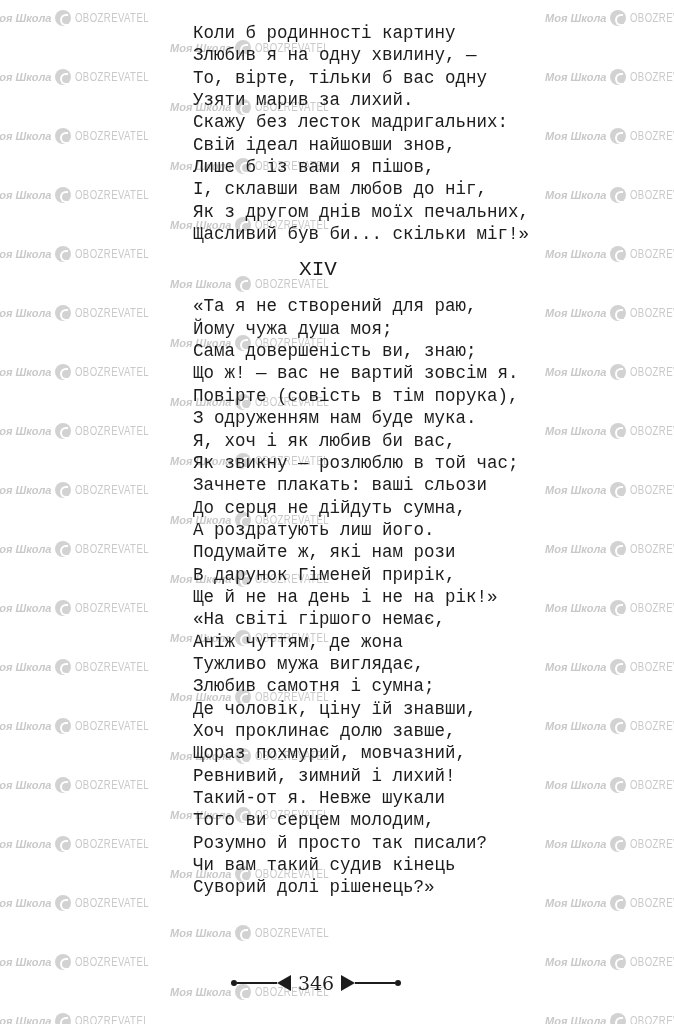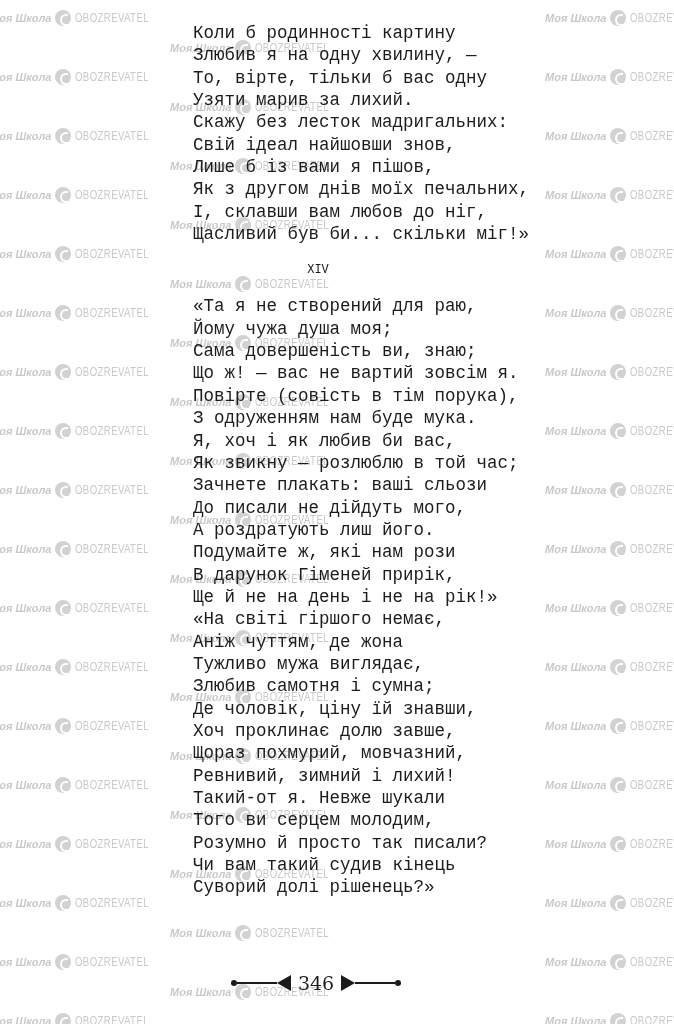--- a/index.html
+++ b/index.html
@@ -32,21 +32,21 @@
 
   .page { position: absolute; left: 193px; top: 22px; width: 320px; z-index: 1; font-family: Liberation Mono, monospace; }
   .line {
     font-size: 17.5px;
     line-height: 22.35px;
     height: 22.35px;
     white-space: nowrap;
   }
   .heading {
     text-align: center;
-    font-size: 12px;
+    font-size: 21px;
     line-height: 22px;
     width: 250px;
     margin: 14px 0 14px 0;
   }
   .folio {
     position: absolute;
     left: 231px; top: 971px;
     width: 170px; height: 24px;
     display: flex; align-items: center; z-index: 1;
   }
@@ -337,37 +337,37 @@
 
 <div class="page">
   <div>
     <div class="line">Коли б родинності картину</div>
     <div class="line">Злюбив я на одну хвилину, —</div>
     <div class="line">То, вірте, тільки б вас одну</div>
     <div class="line">Узяти марив за лихий.</div>
     <div class="line">Скажу без лесток мадригальних:</div>
     <div class="line">Свій ідеал найшовши знов,</div>
     <div class="line">Лише б із вами я пішов,</div>
+    <div class="line">І, склавши вам любов до ніг,</div>
     <div class="line">Як з другом днів моїх печальних,</div>
-    <div class="line">І, склавши вам любов до ніг,</div>
     <div class="line">Щасливий був би... скільки міг!»</div>
   </div>
 
   <div>
     <div class="heading">XIV</div>
     <div class="line">«Та я не створений для раю,</div>
     <div class="line">Йому чужа душа моя;</div>
     <div class="line">Сама довершеність ви, знаю;</div>
     <div class="line">Що ж! — вас не вартий зовсім я.</div>
     <div class="line">Повірте (совість в тім порука),</div>
     <div class="line">З одруженням нам буде мука.</div>
     <div class="line">Я, хоч і як любив би вас,</div>
     <div class="line">Як звикну — розлюблю в той час;</div>
     <div class="line">Зачнете плакать: ваші сльози</div>
-    <div class="line">До писали не дійдуть мого,</div>
+    <div class="line">До серця не дійдуть сумна,</div>
     <div class="line">А роздратують лиш його.</div>
     <div class="line">Подумайте ж, які нам рози</div>
     <div class="line">В дарунок Гіменей прирік,</div>
     <div class="line">Ще й не на день і не на рік!»</div>
   </div>
 
   <div>
     <div class="line">«На світі гіршого немає,</div>
     <div class="line">Аніж чуттям, де жона</div>
     <div class="line">Тужливо мужа виглядає,</div>

